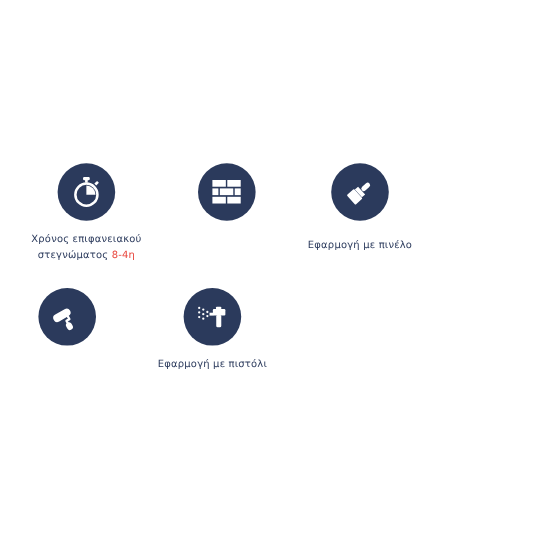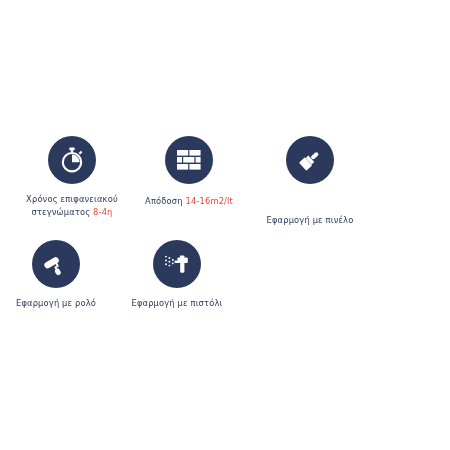--- a/index.html
+++ b/index.html
@@ -67,21 +67,21 @@
   }
 
   .spec-value {
     color: #e8453c;
   }
 
   
   #spec-item-drying     { width: 112px; margin-left: 16px; }
   #spec-item-dilution   { width: 108px; margin-left: 6px; }
   #spec-item-coverage   { width: 112px; margin-left: 5px; }
-  #spec-item-brush      { width: 100px; margin-left: 15px; gap: 16px; }
+  #spec-item-brush      { width: 100px; margin-left: 5px; }
 
   
   #spec-item-roller     { width: 112px; margin-left: 0px; }
   #spec-item-spraygun   { width: 118px; margin-left: 6px; }
 
   #spec-item-coverage .spec-label { margin-top: 11px; }
   #spec-item-brush .spec-label { margin-top: 14px; }
 </style>
 </head>
 <body>
@@ -117,21 +117,20 @@
 
             <rect x="1.0" y="9.0" width="5.0" height="5.6" fill="#ffffff"></rect>
             <rect x="7.2" y="9.0" width="11.2" height="5.6" fill="#ffffff"></rect>
             <rect x="19.6" y="9.0" width="5.0" height="5.6" fill="#ffffff"></rect>
 
             <rect x="1.0" y="16.0" width="11.2" height="5.6" fill="#ffffff"></rect>
             <rect x="13.4" y="16.0" width="11.2" height="5.6" fill="#ffffff"></rect>
           </svg>
         </span>
       </div>
-      <div class="spec-label"><span>Απόδοση </span><span class="spec-value">14-16m2/lt</span></div>
     </div>
 
     <div class="spec-item" id="spec-item-brush">
       <div class="icon-badge">
         <span>
           <svg width="28" height="28" viewBox="0 0 28 28">
             <g transform="rotate(-42 14 14)">
 
               <rect x="4.0" y="8.6" width="8.0" height="10.8" rx="0.8" fill="#ffffff"></rect>
 
@@ -157,21 +156,20 @@
 
               <rect x="3.0" y="7.4" width="15.6" height="6.6" rx="3.3" fill="#ffffff"></rect>
 
               <path d="M14.6 14.0 L14.6 16.6 L11.8 16.6 L11.8 19.0" fill="none" stroke="#ffffff" stroke-width="1.9" stroke-linecap="round" stroke-linejoin="round"></path>
 
               <rect x="9.2" y="18.4" width="5.0" height="6.6" rx="2.5" fill="#ffffff"></rect>
             </g>
           </svg>
         </span>
       </div>
-      <div class="spec-label"><span>Εφαρμογή με ρολό</span><span class="spec-value"></span></div>
     </div>
 
     <div class="spec-item" id="spec-item-spraygun">
       <div class="icon-badge">
         <span>
           <svg width="28" height="28" viewBox="0 0 28 28">
 
             <circle cx="3.0" cy="6.6" r="0.95" fill="#ffffff"></circle>
             <circle cx="3.0" cy="10.4" r="0.95" fill="#ffffff"></circle>
             <circle cx="3.0" cy="14.2" r="0.95" fill="#ffffff"></circle>

